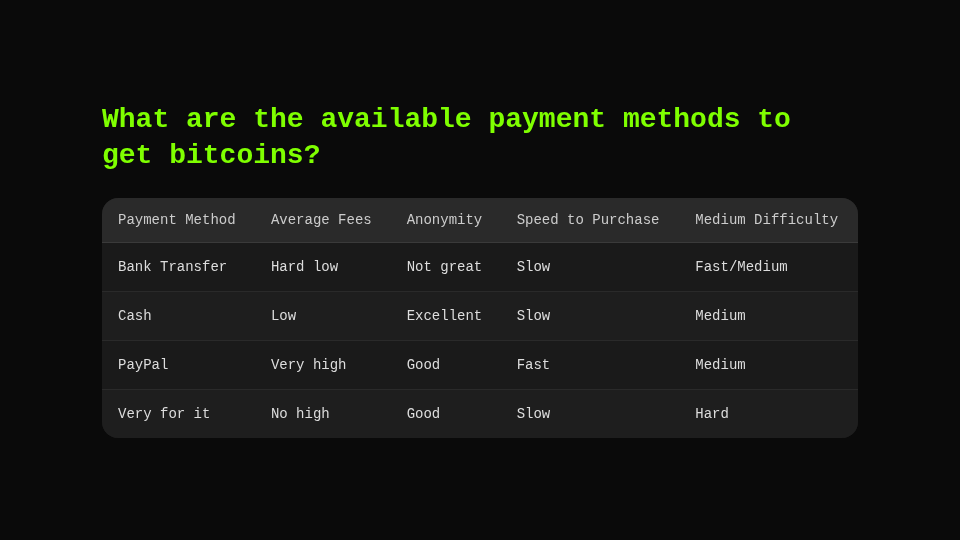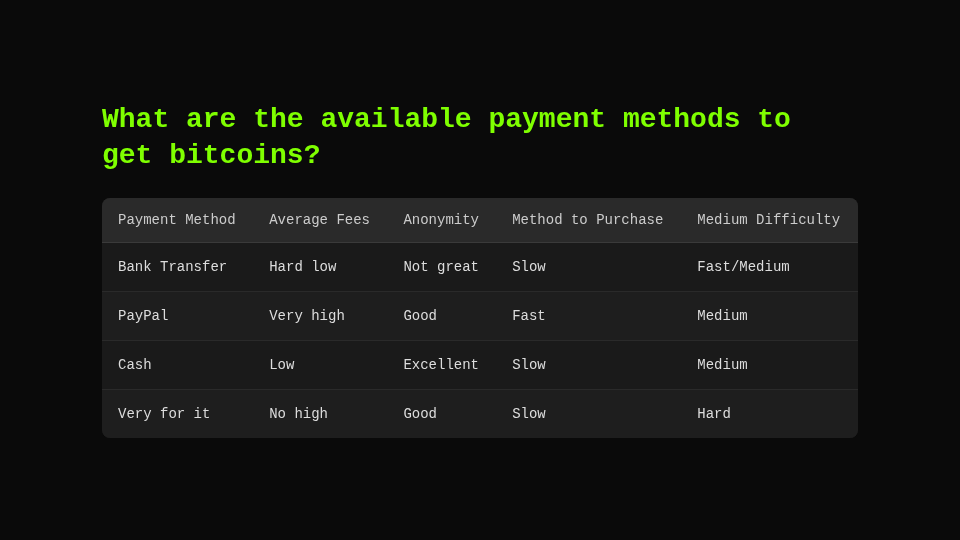--- a/index.html
+++ b/index.html
@@ -26,21 +26,21 @@
       font-weight: bold;
       line-height: 1.3;
       margin-bottom: 24px;
       font-family: 'Courier New', Courier, monospace;
     }
 
     table {
       width: 100%;
       border-collapse: collapse;
       background-color: #1a1a1a;
-      border-radius: 8px;
+      border-radius: 16px;
       overflow: hidden;
       padding-left: 25px;
     }
 
     thead tr {
       background-color: #2a2a2a;
     }
 
     thead th {
       color: #cccccc;
@@ -83,44 +83,44 @@
     <span>What are the available payment methods to</span><br>
     <span>get bitcoins?</span>
   </h1>
 
   <table>
     <thead>
       <tr>
         <th>Payment Method</th>
         <th>Average Fees</th>
         <th>Anonymity</th>
-        <th>Method to Purchase</th>
+        <th>Speed to Purchase</th>
         <th>Medium Difficulty</th>
       </tr>
     </thead>
     <tbody id="table-body">
         <tr>
           <td>Bank Transfer</td>
           <td>Hard low</td>
           <td>Not great</td>
           <td>Slow</td>
           <td>Fast/Medium</td>
         </tr>
         <tr>
+          <td>Cash</td>
+          <td>Low</td>
+          <td>Excellent</td>
+          <td>Slow</td>
+          <td>Medium</td>
+        </tr>
+        <tr>
           <td>PayPal</td>
           <td>Very high</td>
           <td>Good</td>
           <td>Fast</td>
-          <td>Medium</td>
-        </tr>
-        <tr>
-          <td>Cash</td>
-          <td>Low</td>
-          <td>Excellent</td>
-          <td>Slow</td>
           <td>Medium</td>
         </tr>
         <tr>
           <td>Very for it</td>
           <td>No high</td>
           <td>Good</td>
           <td>Slow</td>
           <td>Hard</td>
         </tr>
       </tbody>

